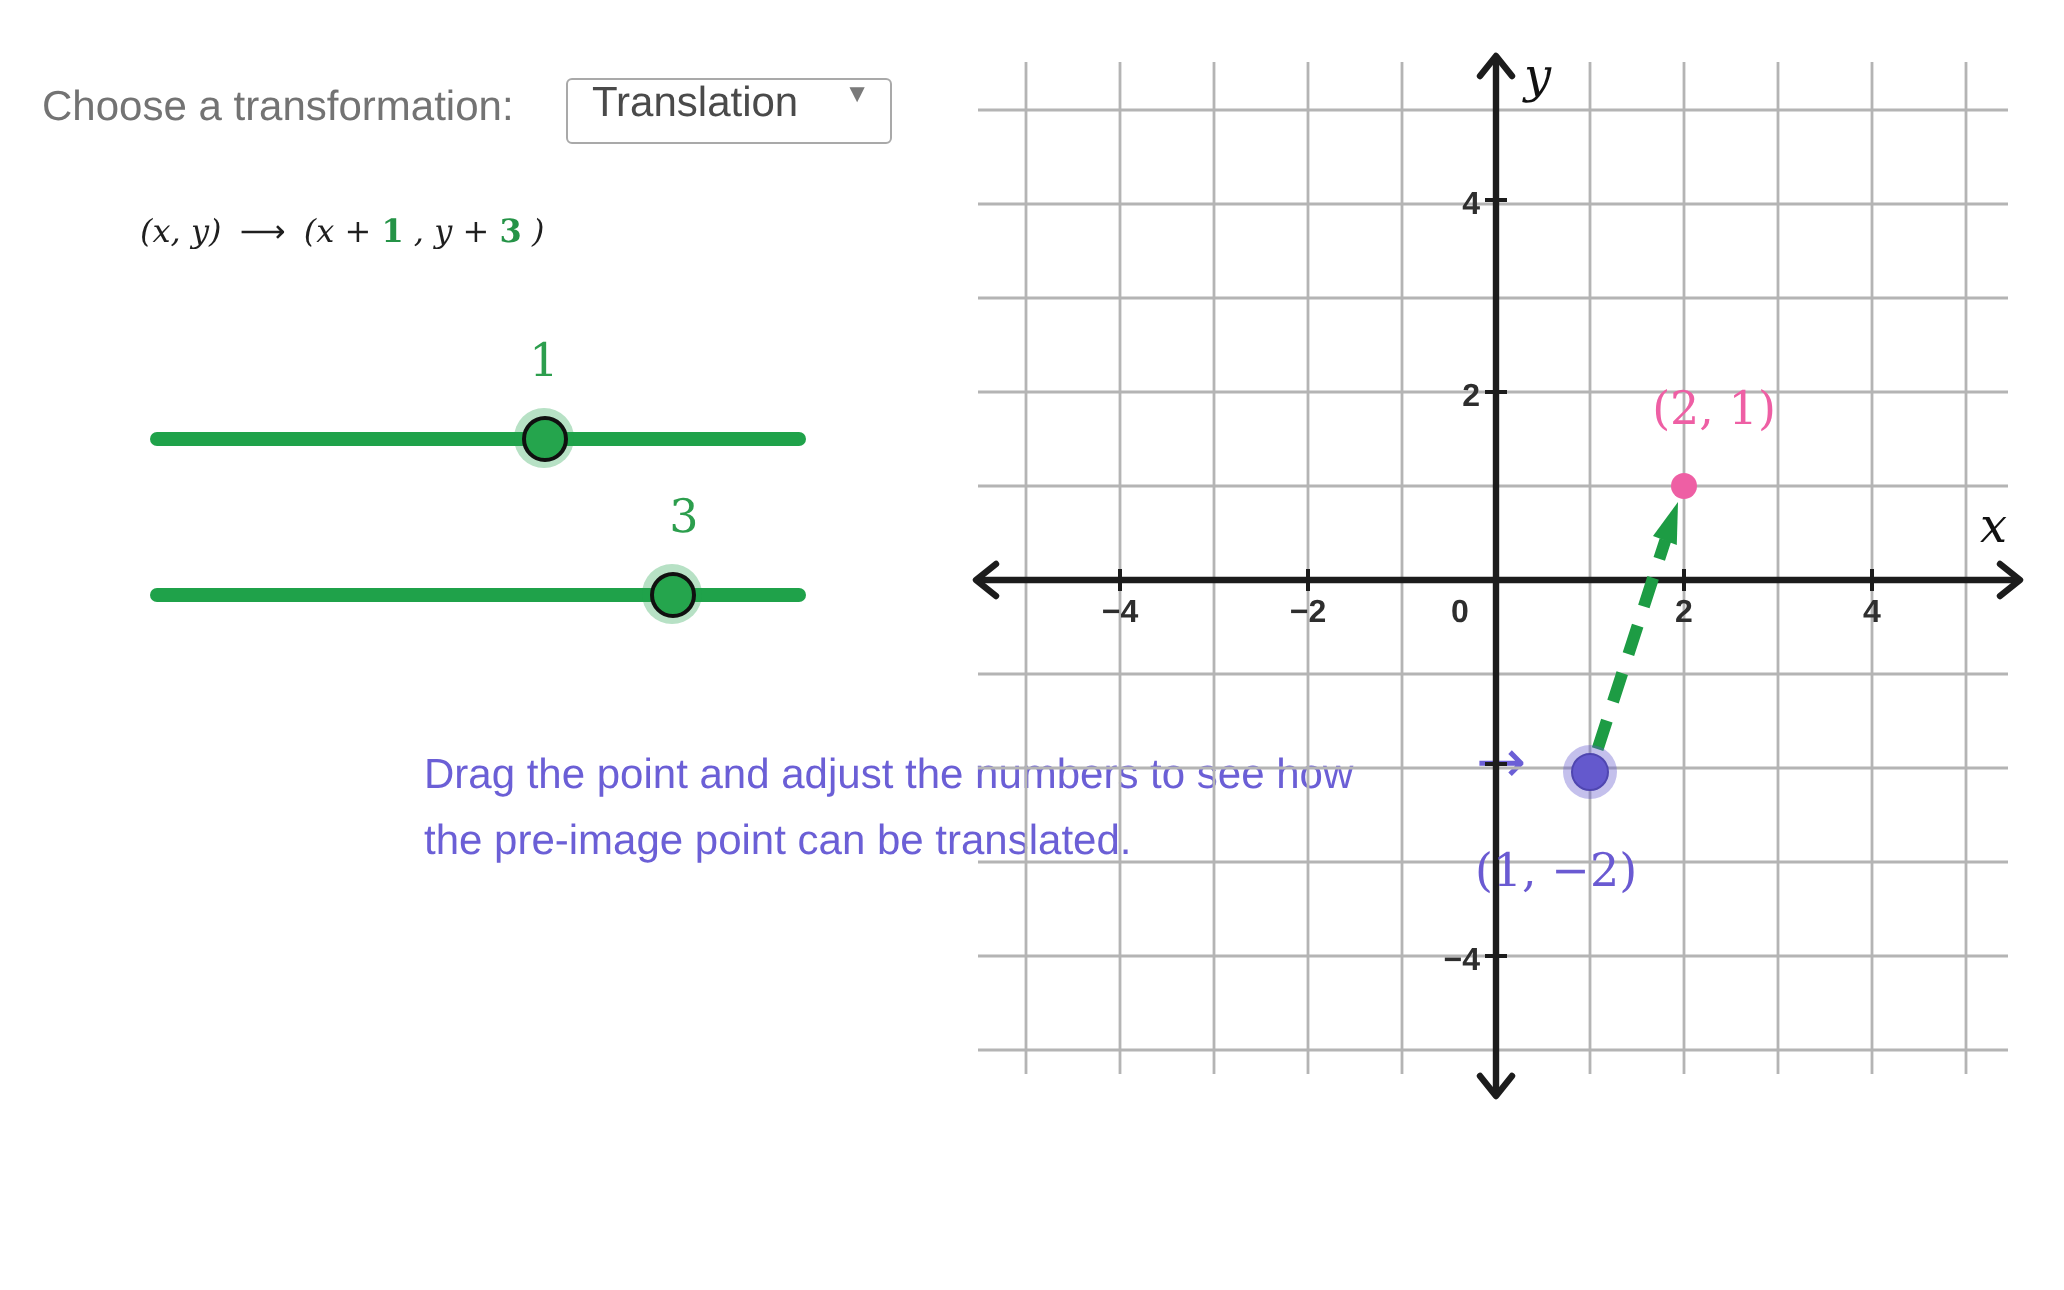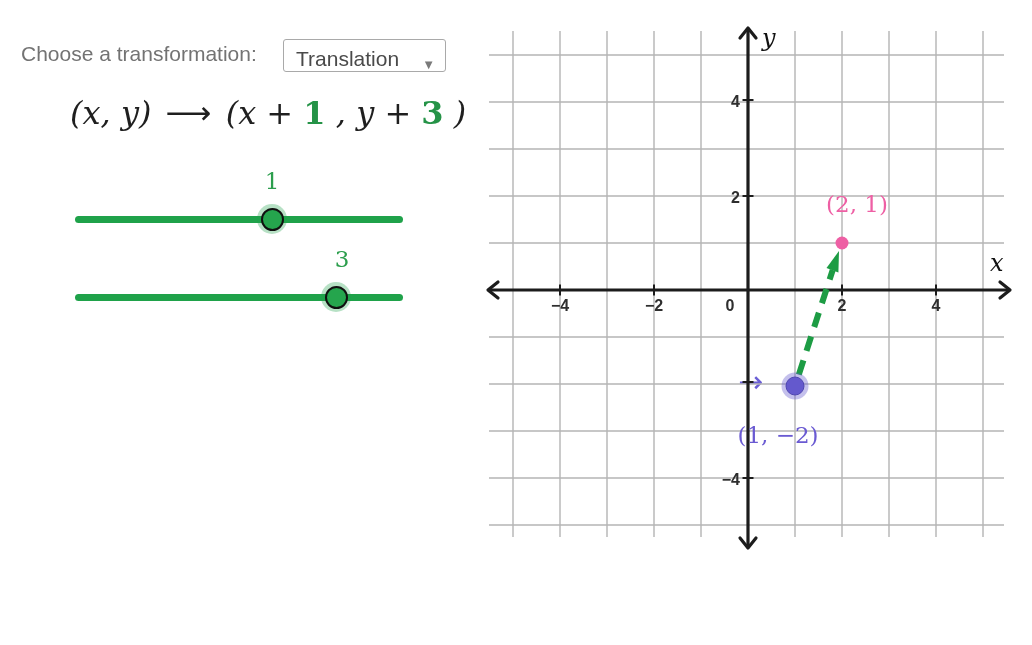--- a/index.html
+++ b/index.html
@@ -2,28 +2,28 @@
 <html><head>
 <meta charset="utf-8">
 <style>
   html,body{margin:0;padding:0;background:#fff;}
   #app{position:relative;width:1032px;height:645px;background:#ffffff;overflow:hidden;
        font-family:"Liberation Sans",sans-serif;}
 
   
   .choose-label{position:absolute;left:21px;top:42px;font-size:21px;color:#737373;}
   .dropdown{position:absolute;left:283px;top:39px;width:163px;height:33px;background:#fff;
-            border:1px solid #a9a9a9;border-radius:3px;display:flex;align-items:flex-end;
+            border:1px solid #a9a9a9;border-radius:3px;display:flex;align-items:flex-start;
             justify-content:space-between;padding:0 10px 0 12px;box-sizing:border-box;cursor:pointer;}
   .dropdown .val{font-size:21px;color:#4a4a4a;}
   .dropdown .arr{font-size:13px;color:#7a7a7a;line-height:1;}
 
   
-  .formula{position:absolute;left:70px;top:94px;font-family:"DejaVu Serif",serif;
-           font-style:italic;font-size:32px;color:#1f1f1f;white-space:nowrap;}
+  .formula{position:absolute;left:70px;top:106px;font-family:"DejaVu Serif",serif;
+           font-style:italic;font-size:16px;color:#1f1f1f;white-space:nowrap;}
   .formula .arrow{font-family:"DejaVu Sans",sans-serif;font-style:normal;padding:0 4px;}
   .formula .num{font-style:normal;font-weight:bold;color:#259347;}
 
   
   .slider-track{position:absolute;height:7px;border-radius:3.5px;background:#1fa24a;}
   .knob-halo{position:absolute;width:30px;height:30px;border-radius:50%;background:rgba(32,162,74,0.32);}
   .knob{position:absolute;width:19px;height:19px;border-radius:50%;background:#25a54d;
         border:2px solid #101010;box-sizing:content-box;cursor:pointer;}
   .slider-val{position:absolute;width:40px;text-align:center;font-family:"DejaVu Serif",serif;
               font-size:23px;color:#2c9e4d;}
@@ -64,20 +64,24 @@
   <div class="slider-val" style="left:252px;top:168px;">1</div>
   <div class="slider-track" style="left:75px;top:215.5px;width:328px;"></div>
   <div class="knob-halo" style="left:257px;top:204px;"></div>
   <div class="knob" style="left:260.5px;top:207.5px;"></div>
 
   <div class="slider-val" style="left:322px;top:246px;">3</div>
   <div class="slider-track" style="left:75px;top:293.5px;width:328px;"></div>
   <div class="knob-halo" style="left:321px;top:282px;"></div>
   <div class="knob" style="left:324.5px;top:285.5px;"></div>
 
+  <div class="instruction">
+    <div>Drag the point and adjust the numbers to see how</div>
+    <div>the pre-image point can be translated.</div>
+  </div>
   <div class="pointer-arrow">→</div>
 
   <svg id="graph" width="552" height="540" viewBox="0 0 552 540">
 
     <g stroke="#b4b4b4" stroke-width="1.4">
       <line x1="33" y1="13" x2="33" y2="519"></line>
       <line x1="80" y1="13" x2="80" y2="519"></line>
       <line x1="127" y1="13" x2="127" y2="519"></line>
       <line x1="174" y1="13" x2="174" y2="519"></line>
       <line x1="221" y1="13" x2="221" y2="519"></line>

